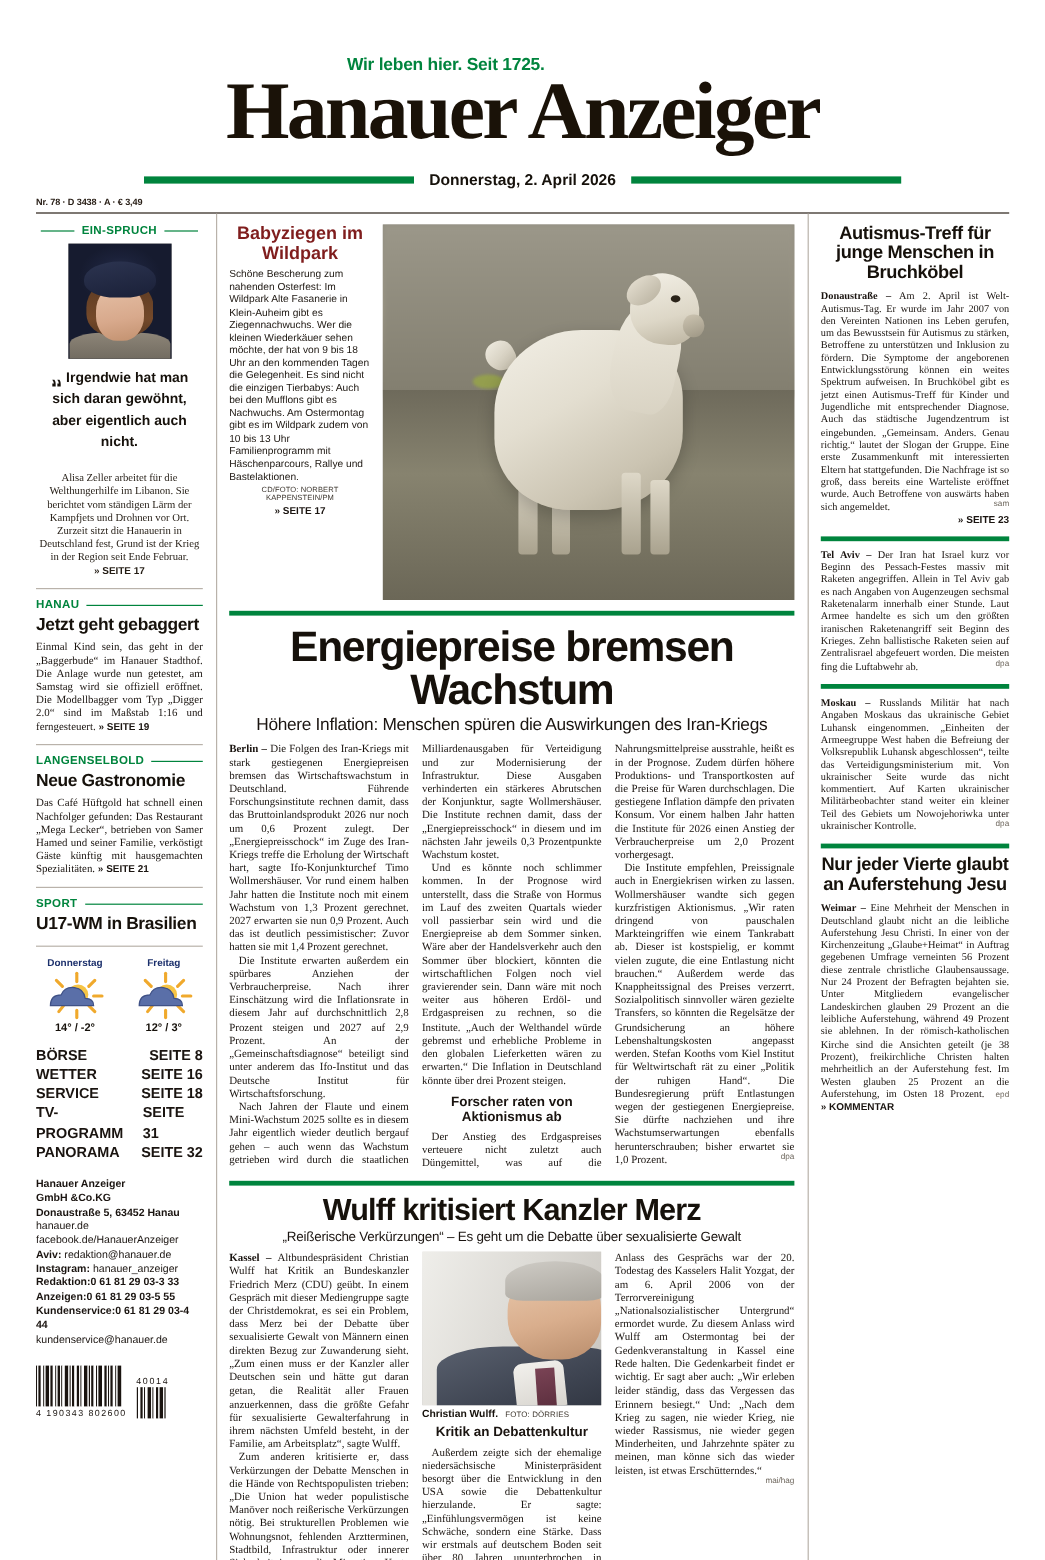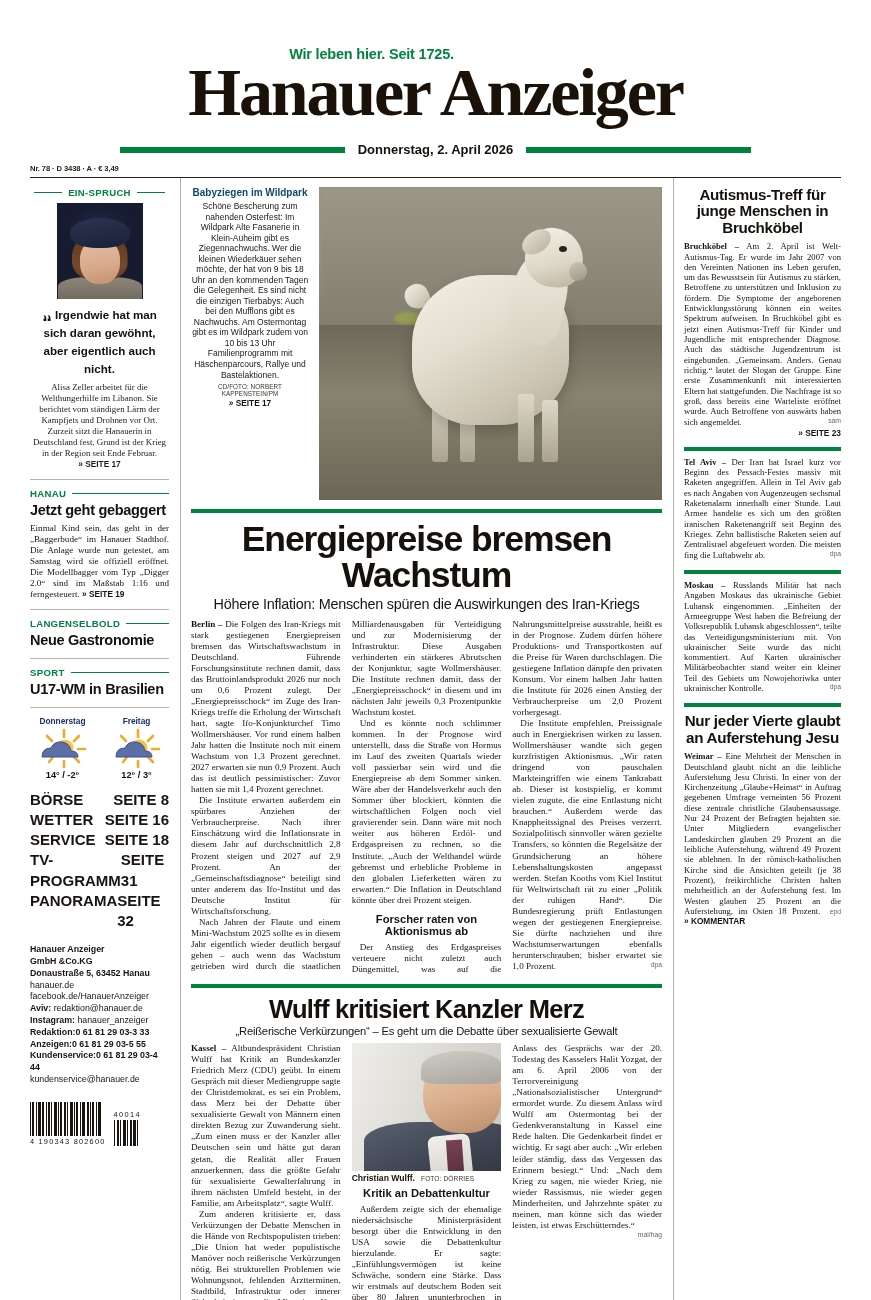--- a/index.html
+++ b/index.html
@@ -130,40 +130,40 @@
     color: #16110b; display: inline-block; transform: scaleX(-1) rotate(180deg);
     vertical-align: -2px; margin-right: 3px;
   }
   .quote-text {
     font-family: "Liberation Sans", sans-serif;
     font-weight: bold; font-size: 11.6px; line-height: 1.22;
     display: inline; color: #16110b;
   }
   .quote-attr {
     font-size: 8.9px; line-height: 1.24; text-align: center;
-    margin-top: 5px; color: #231c14;
+    margin-top: 16px; color: #231c14;
   }
 
   
   .weather { display: flex; justify-content: center; gap: 12px; margin-top: 4px; }
   .wx { text-align: center; width: 62px; }
   .wx-day {
     font-family: "Liberation Sans", sans-serif;
     font-weight: bold; font-size: 8.3px; color: #1b2f6b; margin-bottom: 1px;
   }
   .wx-icon { width: 58px; height: 42px; position: relative; margin: 0 auto; }
   .wx-temp {
     font-family: "Liberation Sans", sans-serif;
     font-weight: bold; font-size: 9.2px; margin-top: 1px; color: #16110b;
   }
 
   
   .index {
     font-family: "Liberation Sans", sans-serif;
-    font-weight: bold; font-size: 15px; margin-top: 10px;
+    font-weight: bold; font-size: 12px; margin-top: 10px;
   }
   .index .row { display: flex; justify-content: space-between; line-height: 1.35; }
 
   
   .imprint {
     font-family: "Liberation Sans", sans-serif;
     font-size: 8.8px; line-height: 1.34; margin-top: 13px;
   }
   .imprint b { font-weight: bold; }
 
@@ -232,26 +232,26 @@
   .goat-leg.l4 { left: 65%; height: 20%; }
   .goat-tail {
     position:absolute; left: 25%; top: 31%; width: 7%; height: 8%;
     background: linear-gradient(160deg,#efebe0,#c6bfad); border-radius: 50% 50% 40% 60%;
     transform: rotate(-28deg);
   }
   .photo-wrap { display: flex; gap: 10px; }
   .caption-col { width: 118px; flex: 0 0 118px; text-align: center; }
   .cap-head {
     font-family: "Liberation Sans", sans-serif;
-    font-weight: bold; font-size: 10px; line-height: 1.1;
-    margin-bottom: 3px; color: #0c4a6e;
+    font-weight: bold; font-size: 15px; line-height: 1.1;
+    margin-bottom: 3px; color: #7f1d1d;
   }
   .cap-body {
     font-family: "Liberation Sans", sans-serif;
-    font-size: 8.5px; line-height: 1.24; text-align: center; color: #1d1711;
+    font-size: 8.5px; line-height: 1.24; text-align: left; color: #1d1711;
   }
   .cap-credit {
     font-family: "Liberation Sans", sans-serif;
     font-size: 6.3px; letter-spacing: .1px; margin-top: 3px; color: #3a332b;
   }
   .cap-seite {
     font-family: "Liberation Sans", sans-serif;
     font-weight: bold; font-size: 8.3px; margin-top: 1px;
   }
 
@@ -401,20 +401,24 @@
         <p><span>Einmal Kind sein, das geht in der „Baggerbude“ im Hanauer Stadthof. Die Anlage wurde nun getestet, am Samstag wird sie offiziell eröffnet. Die Modellbagger vom Typ „Digger 2.0“ sind im Maßstab 1:16 und ferngesteuert.</span>
         <span class="seite">» SEITE 19</span></p>
       </div>
 
       <div class="greyrule"></div>
       <div class="kicker">
         <span>LANGENSELBOLD</span>
         <span class="k-line"></span>
       </div>
       <div class="subhead">Neue Gastronomie</div>
+      <div class="body-txt">
+        <p><span>Das Café Hüftgold hat schnell einen Nachfolger gefunden: Das Restaurant „Mega Lecker“, betrieben von Samer Hamed und seiner Familie, verköstigt Gäste künftig mit hausgemachten Spezialitäten.</span>
+        <span class="seite">» SEITE 21</span></p>
+      </div>
 
       <div class="greyrule"></div>
       <div class="kicker">
         <span>SPORT</span>
         <span class="k-line"></span>
       </div>
       <div class="subhead">U17-WM in Brasilien</div>
 
       <div class="greyrule"></div>
       <div class="weather">
@@ -650,21 +654,21 @@
           <p><span>Anlass des Gesprächs war der 20. Todestag des Kasselers Halit Yozgat, der am 6. April 2006 von der Terrorvereinigung „Nationalsozialistischer Untergrund“ ermordet wurde. Zu diesem Anlass wird Wulff am Ostermontag bei der Gedenkveranstaltung in Kassel eine Rede halten. Die Gedenkarbeit findet er wichtig. Er sagt aber auch: „Wir erleben leider ständig, dass das Vergessen das Erinnern besiegt.“ Und: „Nach dem Krieg zu sagen, nie wieder Krieg, nie wieder Rassismus, nie wieder gegen Minderheiten, und Jahrzehnte später zu meinen, man könne sich das wieder leisten, ist etwas Erschütterndes.“</span>
              <span class="agency">mai/hag</span></p>
         </div>
       </div>
     </div>
 
     <div class="col col-right">
 
       <div class="rt-head">Autismus-Treff für junge Menschen in Bruchköbel</div>
       <div class="sm-txt">
-        <p><b class="lead">Bruchköbel –</b>
+        <p><b class="lead">Donaustraße –</b>
            <span>Am 2. April ist Welt-Autismus-Tag. Er wurde im Jahr 2007 von den Vereinten Nationen ins Leben gerufen, um das Bewusstsein für Autismus zu stärken, Betroffene zu unterstützen und Inklusion zu fördern. Die Symptome der angeborenen Entwicklungsstörung können ein weites Spektrum aufweisen. In Bruchköbel gibt es jetzt einen Autismus-Treff für Kinder und Jugendliche mit entsprechender Diagnose. Auch das städtische Jugendzentrum ist eingebunden. „Gemeinsam. Anders. Genau richtig.“ lautet der Slogan der Gruppe. Eine erste Zusammenkunft mit interessierten Eltern hat stattgefunden. Die Nachfrage ist so groß, dass bereits eine Warteliste eröffnet wurde. Auch Betroffene von auswärts haben sich angemeldet.</span>
            <span class="agency">sam</span></p>
       </div>
       <div class="rt-seite">» SEITE 23</div>
 
       <div class="greenbar" style="margin:9px 0 6px 0"></div>
       <div class="sm-txt">
         <p><b class="lead">Tel Aviv –</b>
            <span>Der Iran hat Israel kurz vor Beginn des Pessach-Festes massiv mit Raketen angegriffen. Allein in Tel Aviv gab es nach Angaben von Augenzeugen sechsmal Raketenalarm innerhalb einer Stunde. Laut Armee handelte es sich um den größten iranischen Raketenangriff seit Beginn des Krieges. Zehn ballistische Raketen seien auf Zentralisrael abgefeuert worden. Die meisten fing die Luftabwehr ab.</span>
            <span class="agency">dpa</span></p>

